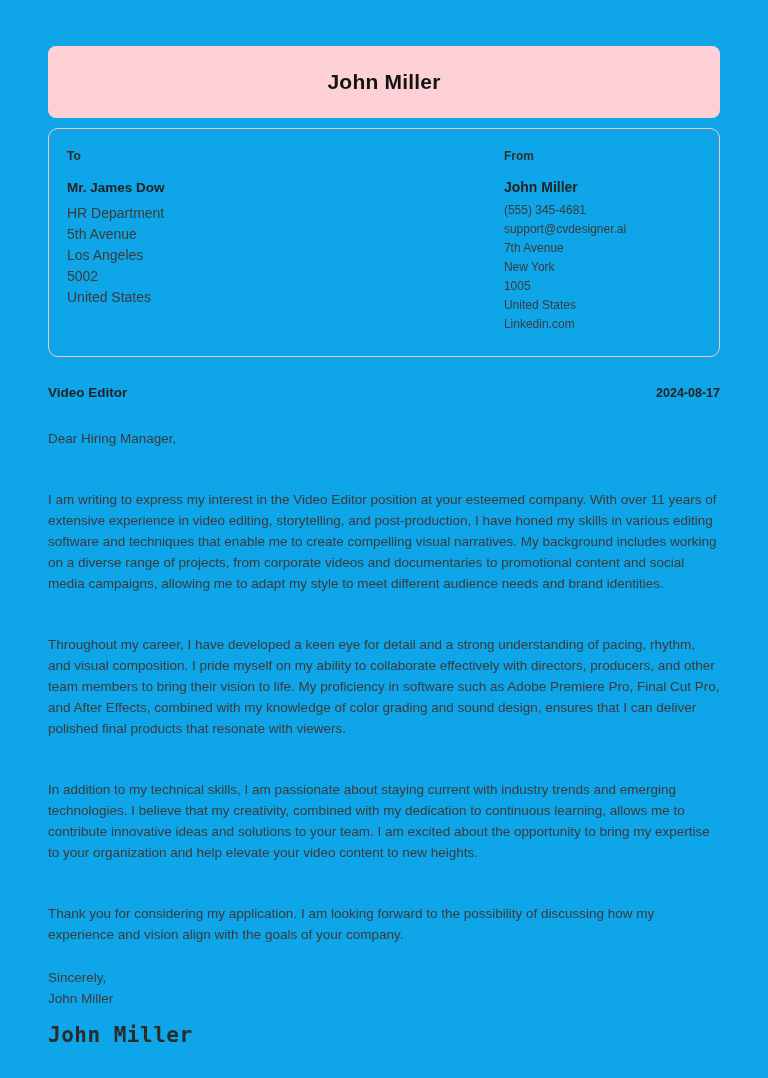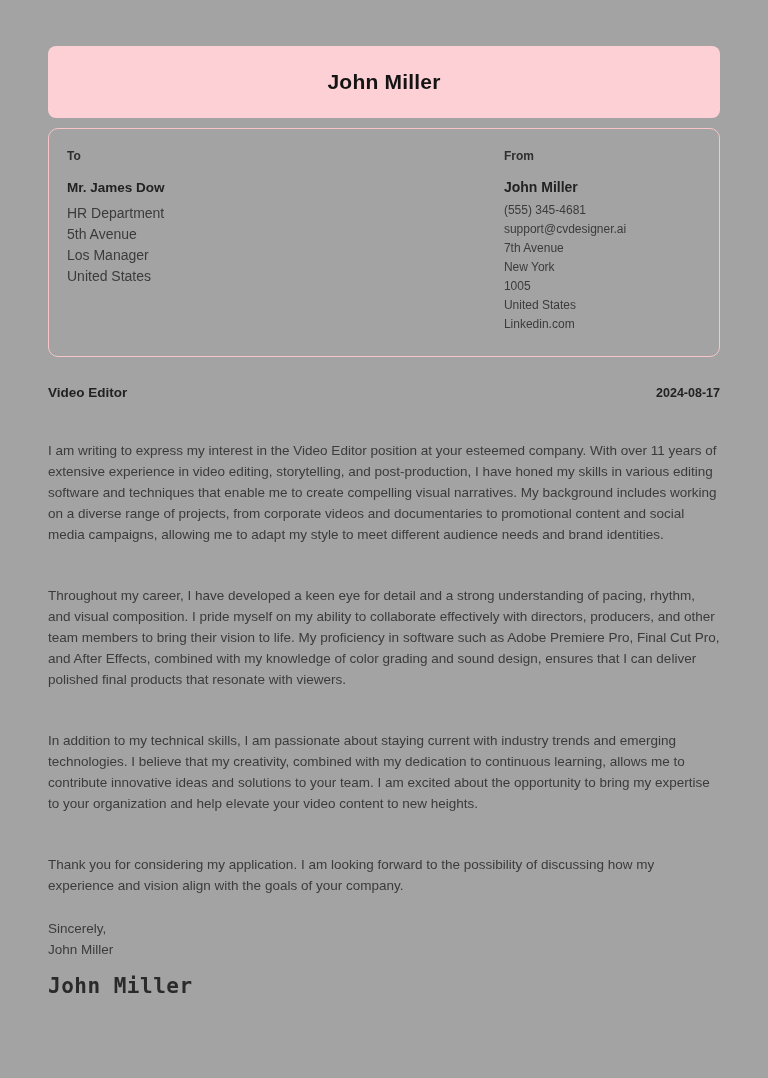--- a/index.html
+++ b/index.html
@@ -5,21 +5,21 @@
   * { margin: 0; padding: 0; box-sizing: border-box; }
   html, body { background: #ffffff; }
   body {
     font-family: "Liberation Sans", "DejaVu Sans", sans-serif;
     color: #3b3b3b;
   }
   .page {
     position: relative;
     width: 768px;
     height: 1078px;
-    background: #a3a3a3;
+    background: #0ea5e9;
     margin: 0 auto;
     overflow: hidden;
   }
   .content {
     padding: 46px 48px 0 48px;
   }
   
   .header-banner {
     background: #fcd0d4;
     border-radius: 8px;
@@ -139,41 +139,43 @@
     <div class="header-banner">
       <div class="name">John Miller</div>
     </div>
 
     <div class="address-box">
       <div class="addr-col-left">
         <div class="addr-label">To</div>
         <div class="addr-name">Mr. James Dow</div>
         <div class="addr-line">HR Department</div>
         <div class="addr-line">5th Avenue</div>
-        <div class="addr-line">Los Manager</div>
+        <div class="addr-line">Los Angeles</div>
+        <div class="addr-line">5002</div>
         <div class="addr-line">United States</div>
       </div>
       <div class="addr-col-right">
         <div class="addr-label">From</div>
         <div class="addr-name-lg">John Miller</div>
         <div class="addr-line-sm">(555) 345-4681</div>
         <div class="addr-line-sm">support@cvdesigner.ai</div>
         <div class="addr-line-sm">7th Avenue</div>
         <div class="addr-line-sm">New York</div>
         <div class="addr-line-sm">1005</div>
         <div class="addr-line-sm">United States</div>
         <div class="addr-line-sm">Linkedin.com</div>
       </div>
     </div>
 
     <div class="meta-row">
       <div class="job-title">Video Editor</div>
       <div class="letter-date">2024-08-17</div>
     </div>
 
+    <div class="salutation">Dear Hiring Manager,</div>
 
     <p class="para">I am writing to express my interest in the Video Editor position at your esteemed company. With over 11 years of extensive experience in video editing, storytelling, and post-production, I have honed my skills in various editing software and techniques that enable me to create compelling visual narratives. My background includes working on a diverse range of projects, from corporate videos and documentaries to promotional content and social media campaigns, allowing me to adapt my style to meet different audience needs and brand identities.</p>
     <p class="para">Throughout my career, I have developed a keen eye for detail and a strong understanding of pacing, rhythm, and visual composition. I pride myself on my ability to collaborate effectively with directors, producers, and other team members to bring their vision to life. My proficiency in software such as Adobe Premiere Pro, Final Cut Pro, and After Effects, combined with my knowledge of color grading and sound design, ensures that I can deliver polished final products that resonate with viewers.</p>
     <p class="para">In addition to my technical skills, I am passionate about staying current with industry trends and emerging technologies. I believe that my creativity, combined with my dedication to continuous learning, allows me to contribute innovative ideas and solutions to your team. I am excited about the opportunity to bring my expertise to your organization and help elevate your video content to new heights.</p>
     <p class="para">Thank you for considering my application. I am looking forward to the possibility of discussing how my experience and vision align with the goals of your company.</p>
 
     <div class="closing">Sincerely,</div>
     <div class="closing-name">John Miller</div>
 
     <div class="signature">John Miller</div>

